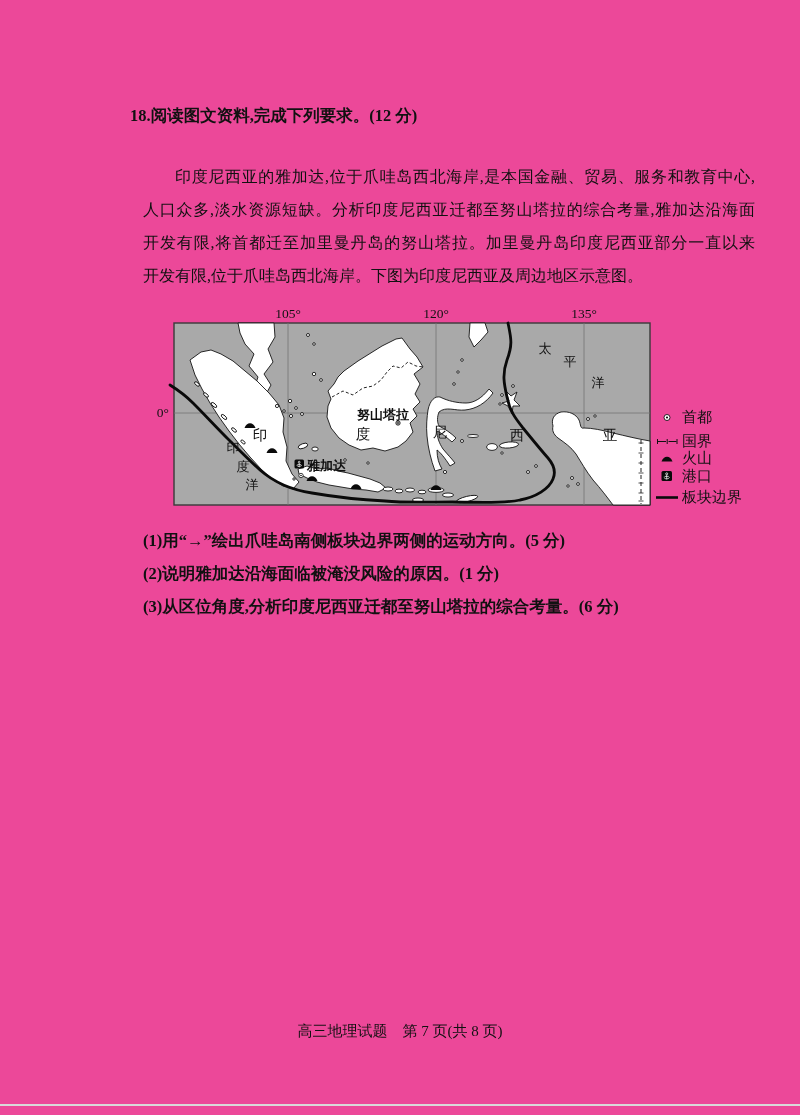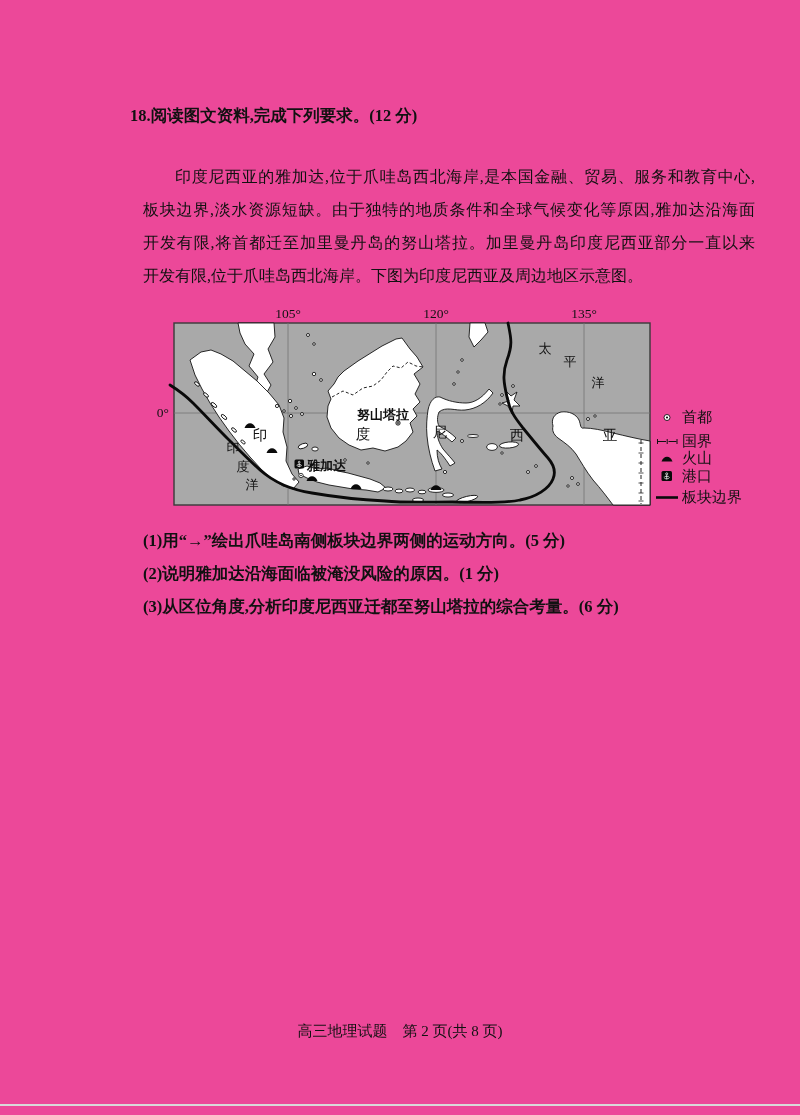--- a/index.html
+++ b/index.html
@@ -19,21 +19,21 @@
 </style>
 </head>
 <body>
 
 <div class="page">
 
   <div class="q-header">18.阅读图文资料,完成下列要求。(12 分)</div>
 
   <div class="passage">
     <div class="pline first">印度尼西亚的雅加达,位于爪哇岛西北海岸,是本国金融、贸易、服务和教育中心,</div>
-    <div class="pline">板块边界,淡水资源短缺。由于独特的地质条件和全球气候变化等原因,雅加达沿海面</div>
+    <div class="pline">人口众多,淡水资源短缺。分析印度尼西亚迁都至努山塔拉的综合考量,雅加达沿海面</div>
     <div class="pline">开发有限,将首都迁至加里曼丹岛的努山塔拉。加里曼丹岛印度尼西亚部分一直以来</div>
     <div class="pline last">开发有限,位于爪哇岛西北海岸。下图为印度尼西亚及周边地区示意图。</div>
   </div>
 
   <div class="map-figure">
     <svg width="620" height="215" viewBox="0 0 620 215" xmlns="http://www.w3.org/2000/svg">
 
       <rect x="34" y="23" width="476" height="182" stroke="#3a3a3a" stroke-width="1.4" fill="#a9a9a9"></rect>
 
       <g stroke="#757575" stroke-width="0.8">
@@ -210,15 +210,15 @@
       </g>
     </svg>
   </div>
 
   <div class="subqs">
     <div class="sline">(1)用“→”绘出爪哇岛南侧板块边界两侧的运动方向。(5 分)</div>
     <div class="sline">(2)说明雅加达沿海面临被淹没风险的原因。(1 分)</div>
     <div class="sline">(3)从区位角度,分析印度尼西亚迁都至努山塔拉的综合考量。(6 分)</div>
   </div>
 
-  <div class="footer">高三地理试题　第 2 页(共 8 页)</div>
+  <div class="footer">高三地理试题　第 7 页(共 8 页)</div>
   <div class="scan-edge"></div>
 </div>
 
 </body></html>

